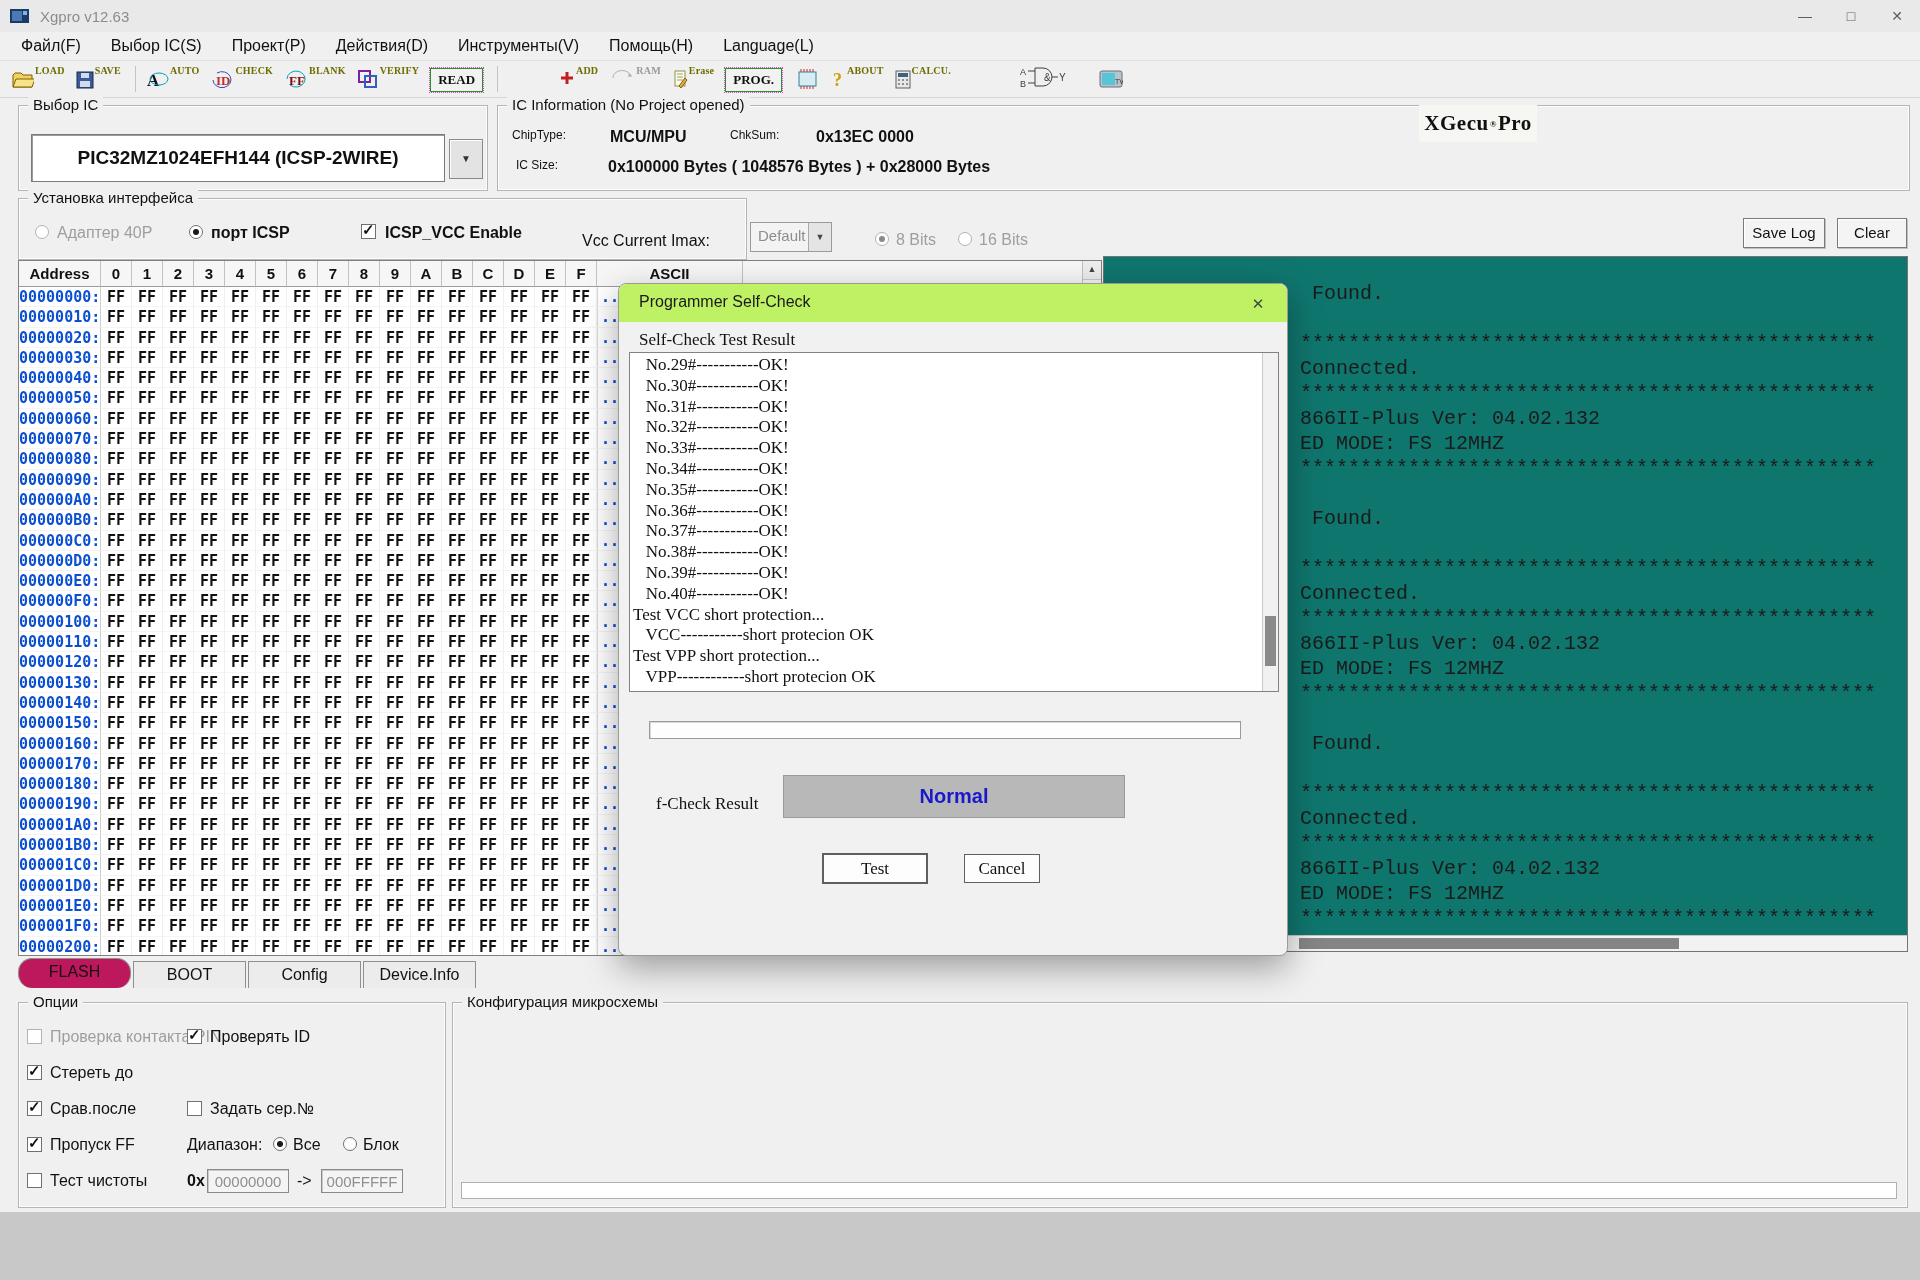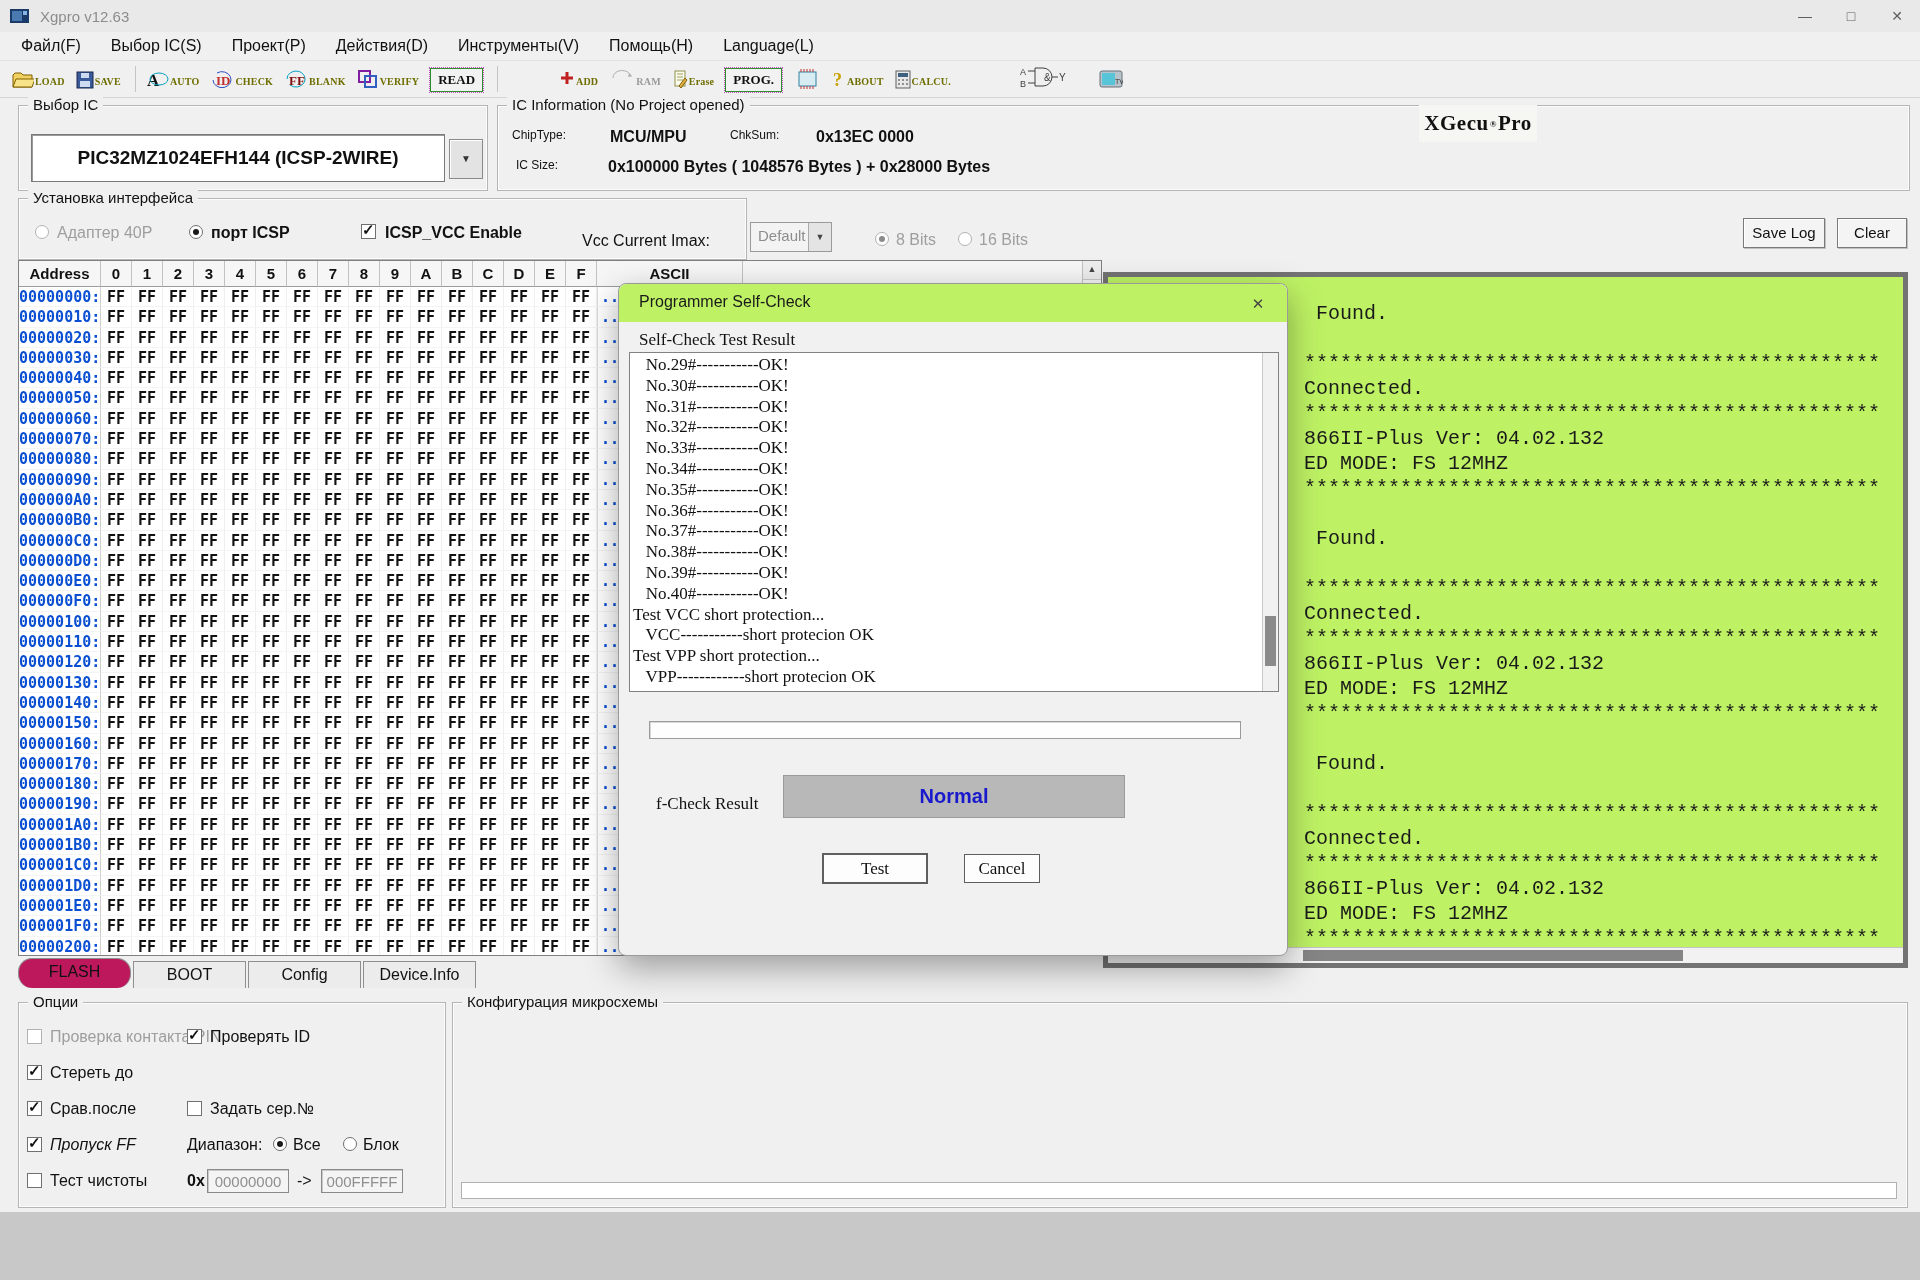--- a/index.html
+++ b/index.html
@@ -13,21 +13,21 @@
   .win-controls{position:absolute;right:0;top:0;height:32px;display:flex;}
   .win-btn{width:46px;height:32px;text-align:center;line-height:32px;font-size:14px;color:#5f5f5f;}
   
   .menubar{position:absolute;left:0;top:32px;width:1920px;height:28px;display:flex;padding-left:6px;}
   .menu-item{padding:0 15px;font-size:16px;line-height:28px;color:#111;}
   
   .toolbar{position:absolute;left:0;top:60px;width:1920px;height:38px;border-top:1px solid #e2e2e2;
            border-bottom:1px solid #d5d5d5;display:flex;align-items:center;padding-left:12px;box-sizing:border-box;}
   .tb-item{display:flex;align-items:flex-end;margin-right:11px;height:28px;}
   .tb-icon{display:inline-block;}
-  .tb-label{font:700 10px "Liberation Serif",serif;color:#6e6e00;margin-left:1px;margin-bottom:6px;letter-spacing:0.2px;}
+  .tb-label{font:700 10px "Liberation Serif",serif;color:#6e6e00;margin-left:1px;margin-bottom:17px;letter-spacing:0.2px;}
   .tb-label.muted{color:#9a9a9a;}
   .tb-box{font:700 13px "Liberation Serif",serif;color:#111;background:#f2f2f2;
           border:1px solid #2f8f2f;outline:1px dotted #c050c0;padding:3px 7px;margin-bottom:1px;}
   .tb-sep{width:1px;height:26px;background:#c4c4c4;margin:0 9px 0 3px;}
   .tb-gap1{width:52px;} .tb-gap2{width:58px;}
   
   .gbox{position:absolute;border:1px solid #b5b5b5;box-shadow:inset 0 0 0 1px #fdfdfd;}
   .gb-title{position:absolute;top:-10px;left:9px;background:#f0f0f0;padding:0 5px;font-size:15px;white-space:nowrap;}
   
   .ic-combo{position:absolute;left:12px;top:28px;width:412px;height:46px;background:#fff;
@@ -74,22 +74,22 @@
   .hex-row{height:20.3px;}
   .hc{box-sizing:border-box;overflow:hidden;}
   .hex-row .hc{font:700 15px "DejaVu Sans Mono",monospace;line-height:20.3px;text-align:center;
                border-right:1px solid #efefef;border-bottom:1px solid #f4f4f4;}
   .hex-row .addr{color:#0a4fd2;border-right:1px solid #cfcfcf;}
   .hex-row .ascii{color:#0a4fd2;text-align:left;padding-left:3px;white-space:pre;border-left:1px solid #dcdcdc;}
   .hex-vscroll{position:absolute;right:0;top:0;bottom:0;width:18px;background:#f4f4f4;border-left:1px solid #c0c0c0;}
   .scroll-up{height:18px;background:#ededed;border-bottom:1px solid #c8c8c8;text-align:center;
              line-height:17px;font-size:9px;color:#444;}
   
-  .log-panel{position:absolute;left:1103px;top:272px;width:805px;height:696px;background:#bef264;
-             border:5px solid #737373;box-sizing:border-box;z-index:10;overflow:hidden;}
+  .log-panel{position:absolute;left:1103px;top:256px;width:805px;height:696px;background:#0f766e;
+             border:1px solid #737373;box-sizing:border-box;z-index:10;overflow:hidden;}
   .log-text{position:absolute;left:196px;top:24px;font:20px "Liberation Mono",monospace;
             line-height:25px;color:#1a1a1a;white-space:pre;}
   .log-hscroll{position:absolute;left:0;right:0;bottom:0;height:15px;background:#f2f2f2;border-top:1px solid #c4c4c4;}
   .log-hthumb{position:absolute;left:195px;top:2px;width:380px;bottom:2px;background:#858585;}
   
   .dialog{position:absolute;left:618px;top:283px;width:670px;height:673px;background:#f1f1f1;
           border:1px solid #9a9a9a;border-radius:8px;box-shadow:0 12px 34px rgba(0,0,0,0.35);z-index:50;box-sizing:border-box;}
   .dlg-head{position:absolute;left:0;top:0;right:0;height:38px;background:#bef264;border-radius:8px 8px 0 0;}
   .dlg-title{position:absolute;left:20px;top:9px;font-size:16px;color:#1a1a1a;}
   .dlg-close{position:absolute;right:14px;top:8px;width:30px;height:24px;text-align:center;line-height:24px;
@@ -1139,21 +1139,21 @@
 
     <span class="cb on" style="position:absolute;left:8px;top:62px;"></span>
     <span class="lbl" style="left:31px;top:61px;">Стереть до</span>
 
     <span class="cb on" style="position:absolute;left:8px;top:98px;"></span>
     <span class="lbl" style="left:31px;top:97px;">Срав.после</span>
     <span class="cb" style="position:absolute;left:168px;top:98px;"></span>
     <span class="lbl" style="left:191px;top:97px;">Задать сер.№</span>
 
     <span class="cb on" style="position:absolute;left:8px;top:134px;"></span>
-    <span class="lbl" style="left:31px;top:133px;font-style:italic;">Пропуск FF</span>
+    <span class="lbl" style="left:31px;top:133px;">Пропуск FF</span>
     <span class="lbl" style="left:168px;top:133px;">Диапазон:</span>
     <span class="radio sel" style="position:absolute;left:254px;top:134px;"></span>
     <span class="lbl" style="left:274px;top:133px;">Все</span>
     <span class="radio" style="position:absolute;left:324px;top:134px;"></span>
     <span class="lbl" style="left:344px;top:133px;">Блок</span>
 
     <span class="cb" style="position:absolute;left:8px;top:170px;"></span>
     <span class="lbl" style="left:31px;top:169px;">Тест чистоты</span>
     <span class="lbl b" style="left:168px;top:169px;">0x</span>
     <div class="opt-input" style="left:188px;top:166px;">00000000</div>

